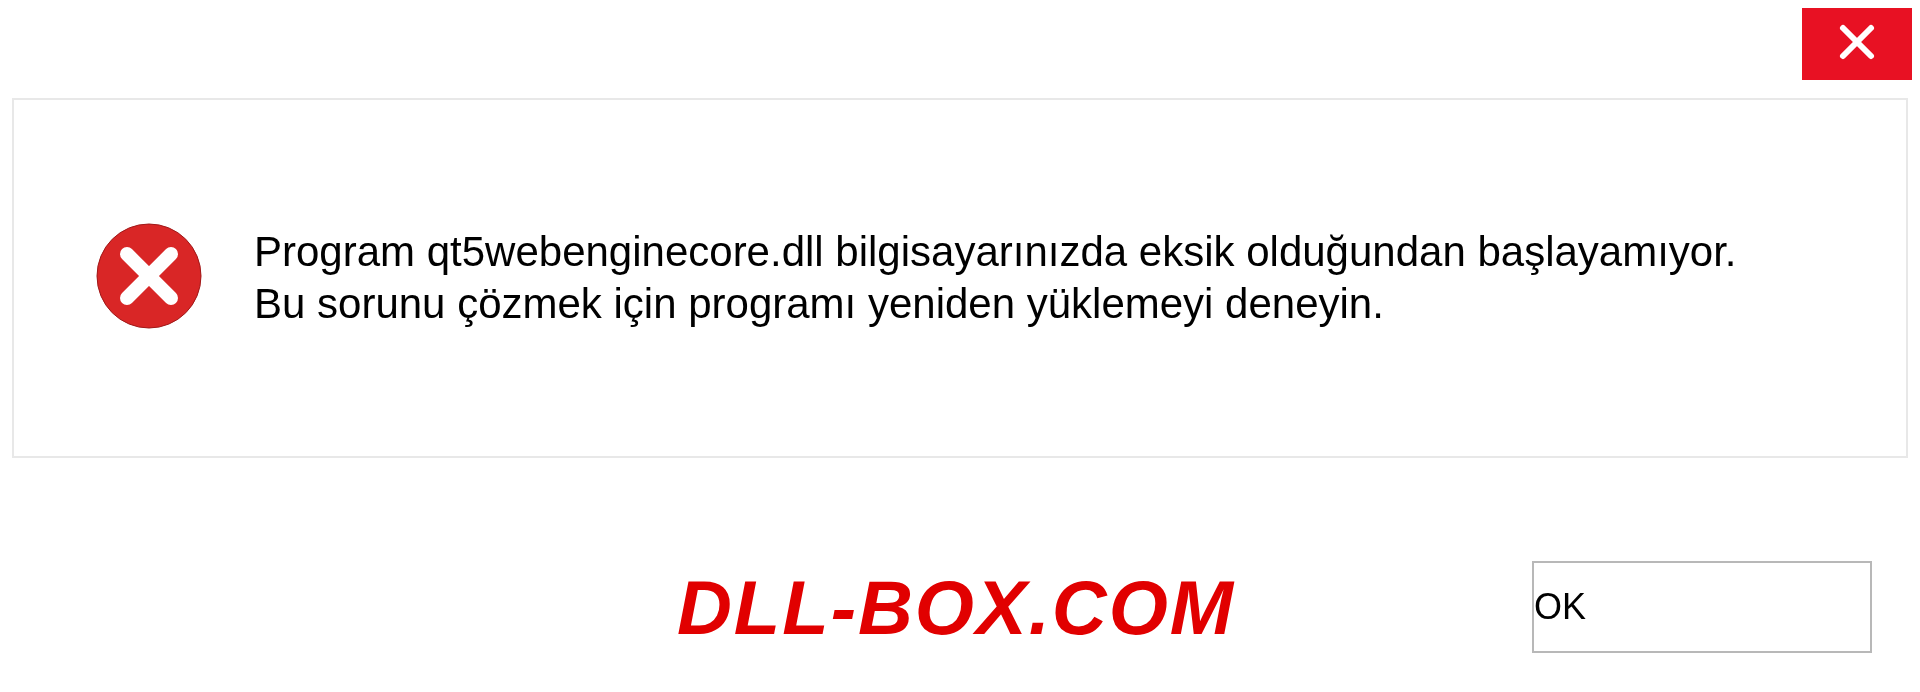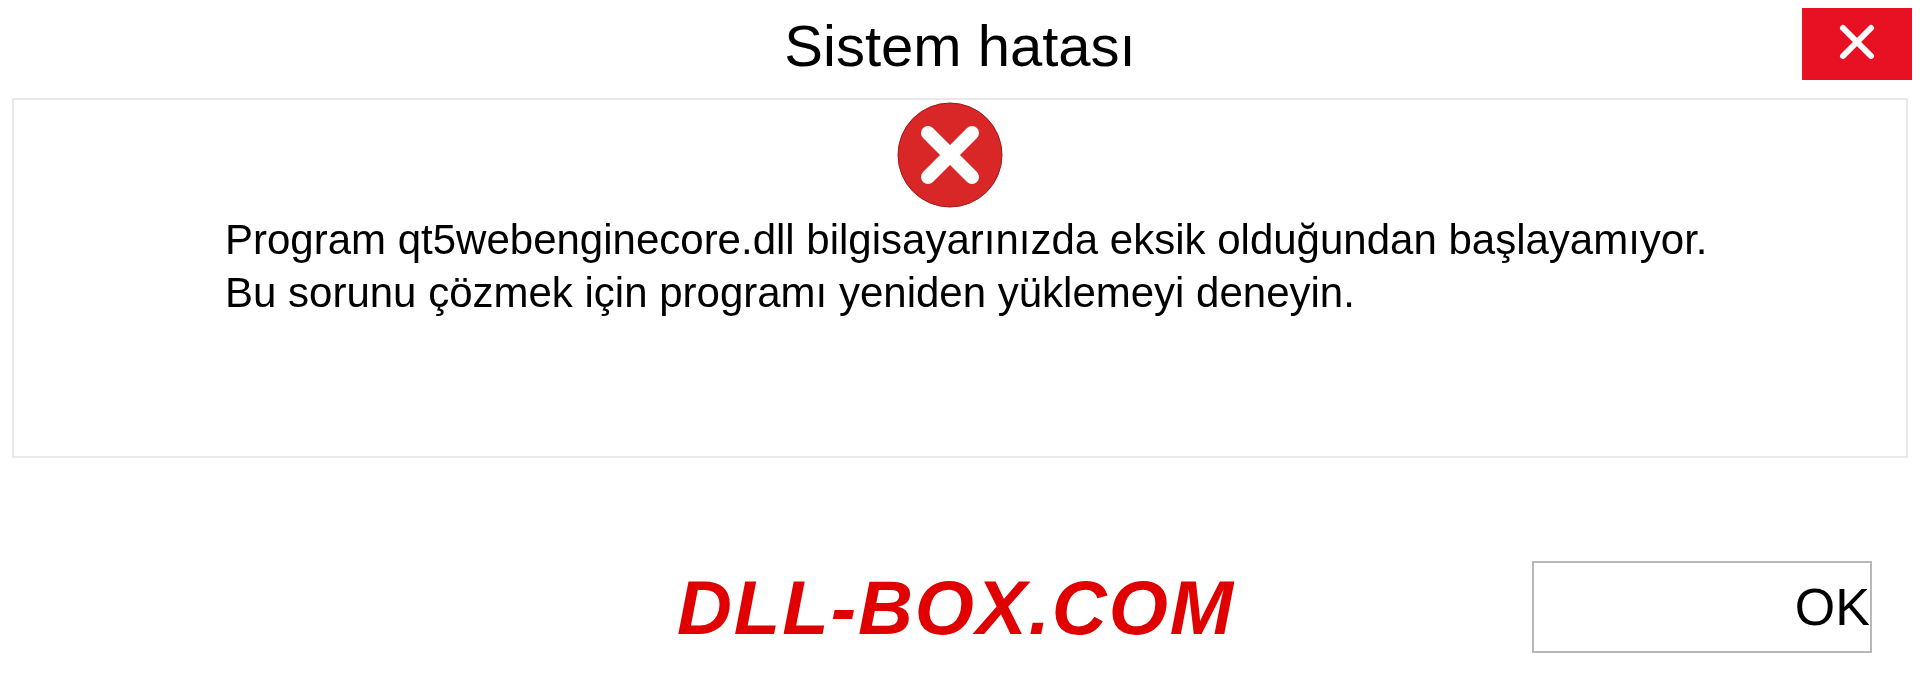--- a/index.html
+++ b/index.html
@@ -45,21 +45,20 @@
       height: 40px;
     }
     .content-panel {
       margin: 8px 12px 0 12px;
       background: #ffffff;
       border: 2px solid #e8e8e8;
       height: 360px;
       display: flex;
       align-items: center;
       padding: 0 50px 0 80px;
-      flex-direction: column;
     }
     .error-icon-wrap {
       flex-shrink: 0;
       margin-right: 50px;
     }
     .error-icon-wrap svg {
       width: 110px;
       height: 110px;
     }
     .message-text {
@@ -89,34 +88,33 @@
       color: #e10000;
       letter-spacing: 2px;
       font-style: italic;
       font-family: Arial, sans-serif;
     }
     .ok-btn {
       width: 340px;
       height: 92px;
       background: #ffffff;
       border: 2px solid #b8b8b8;
-      font-size: 52px;
+      font-size: 36px;
       color: #000000;
       display: flex;
       align-items: center;
-      justify-content: flex-end;
+      justify-content: flex-start;
       cursor: pointer;
       margin-left: 8px;
     }
   </style>
 </head>
 <body>
 
 <div class="titlebar">
-  <span class="title-text">Sistem hatası</span>
   <div class="close-btn">
     <span>
       <svg viewBox="0 0 40 40">
         <line x1="6" y1="6" x2="34" y2="34" stroke="#ffffff" stroke-width="6" stroke-linecap="round"></line>
         <line x1="34" y1="6" x2="6" y2="34" stroke="#ffffff" stroke-width="6" stroke-linecap="round"></line>
       </svg>
     </span>
   </div>
 </div>
 

